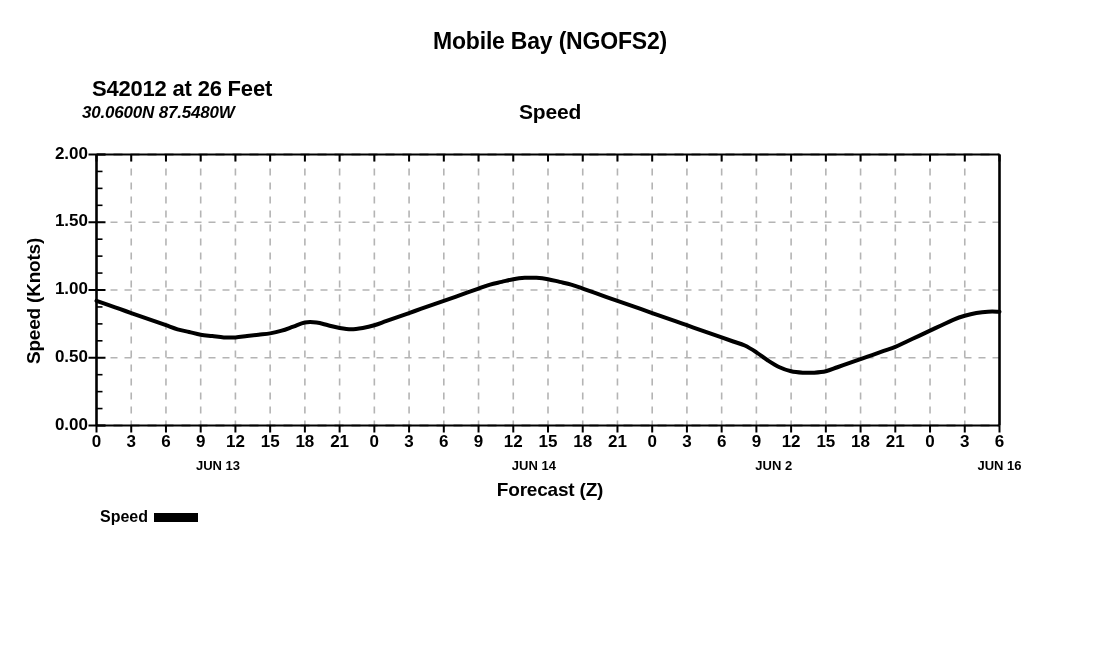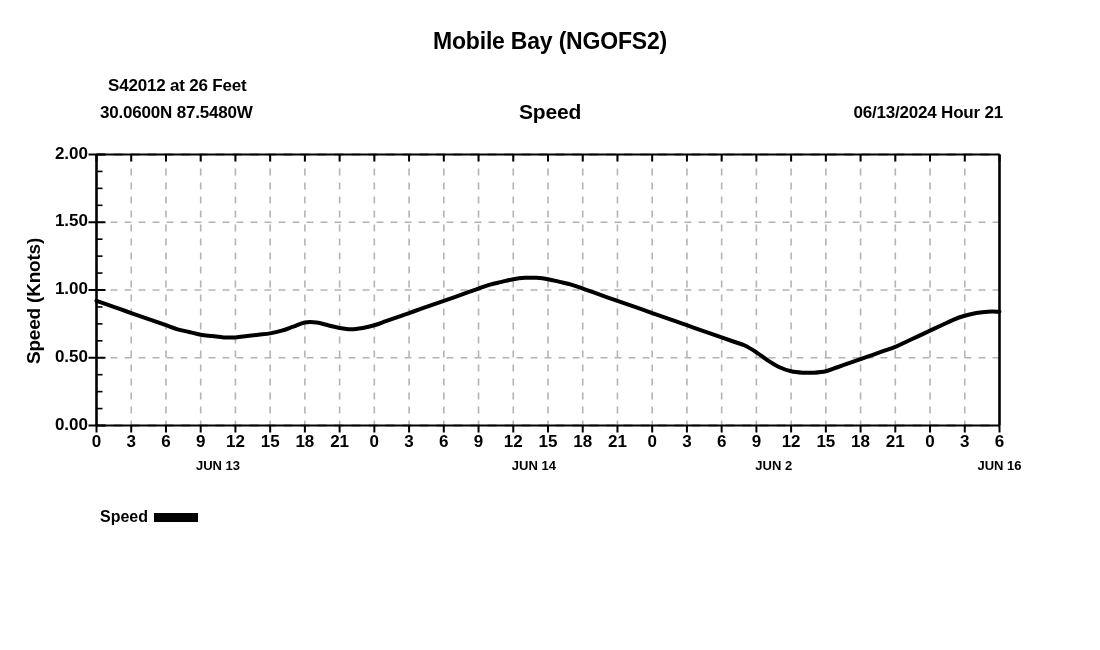--- a/index.html
+++ b/index.html
@@ -27,28 +27,29 @@
     color: #000;
     letter-spacing: -0.2px;
   }
   #main-title {
     left: 0; right: 0;
     top: 28px;
     text-align: center;
     font-size: 23px;
   }
   #station-line {
-    left: 108px;
+    left: 92px;
     top: 76px;
-    font-size: 17px;
+    font-size: 22px;
   }
   #coords-line {
-    left: 100px;
+    left: 82px;
     top: 103px;
     font-size: 17px;
+    font-style: italic;
   }
   #subtitle-speed {
     left: 0; right: 0;
     top: 100px;
     text-align: center;
     font-size: 21px;
   }
   #datestamp {
     right: 97px;
     top: 103px;
@@ -121,23 +122,23 @@
 </head>
 <body>
 
 <div id="stage">
 
   <div class="txt" id="main-title">Mobile Bay (NGOFS2)</div>
 
   <div class="txt" id="station-line">S42012 at 26 Feet</div>
   <div class="txt" id="coords-line">30.0600N  87.5480W</div>
   <div class="txt" id="subtitle-speed">Speed</div>
-  <div class="txt" id="datestamp">06/13/2024 Hour 21</div>
 
   <div class="txt" id="yaxis-title">Speed (Knots)</div>
+  <div class="txt" id="xaxis-title">Forecast (Z)</div>
 
   <svg id="plot-svg" width="1100" height="650">
     <g id="grid-lines">
         <line x1="131.23076923076923" y1="154.5" x2="131.23076923076923" y2="425.5" stroke="#b4b4b4" stroke-width="1.6" stroke-dasharray="7,7"></line>
         <line x1="165.96153846153845" y1="154.5" x2="165.96153846153845" y2="425.5" stroke="#b4b4b4" stroke-width="1.6" stroke-dasharray="7,7"></line>
         <line x1="200.69230769230768" y1="154.5" x2="200.69230769230768" y2="425.5" stroke="#b4b4b4" stroke-width="1.6" stroke-dasharray="7,7"></line>
         <line x1="235.42307692307693" y1="154.5" x2="235.42307692307693" y2="425.5" stroke="#b4b4b4" stroke-width="1.6" stroke-dasharray="7,7"></line>
         <line x1="270.1538461538462" y1="154.5" x2="270.1538461538462" y2="425.5" stroke="#b4b4b4" stroke-width="1.6" stroke-dasharray="7,7"></line>
         <line x1="304.88461538461536" y1="154.5" x2="304.88461538461536" y2="425.5" stroke="#b4b4b4" stroke-width="1.6" stroke-dasharray="7,7"></line>
         <line x1="339.61538461538464" y1="154.5" x2="339.61538461538464" y2="425.5" stroke="#b4b4b4" stroke-width="1.6" stroke-dasharray="7,7"></line>

